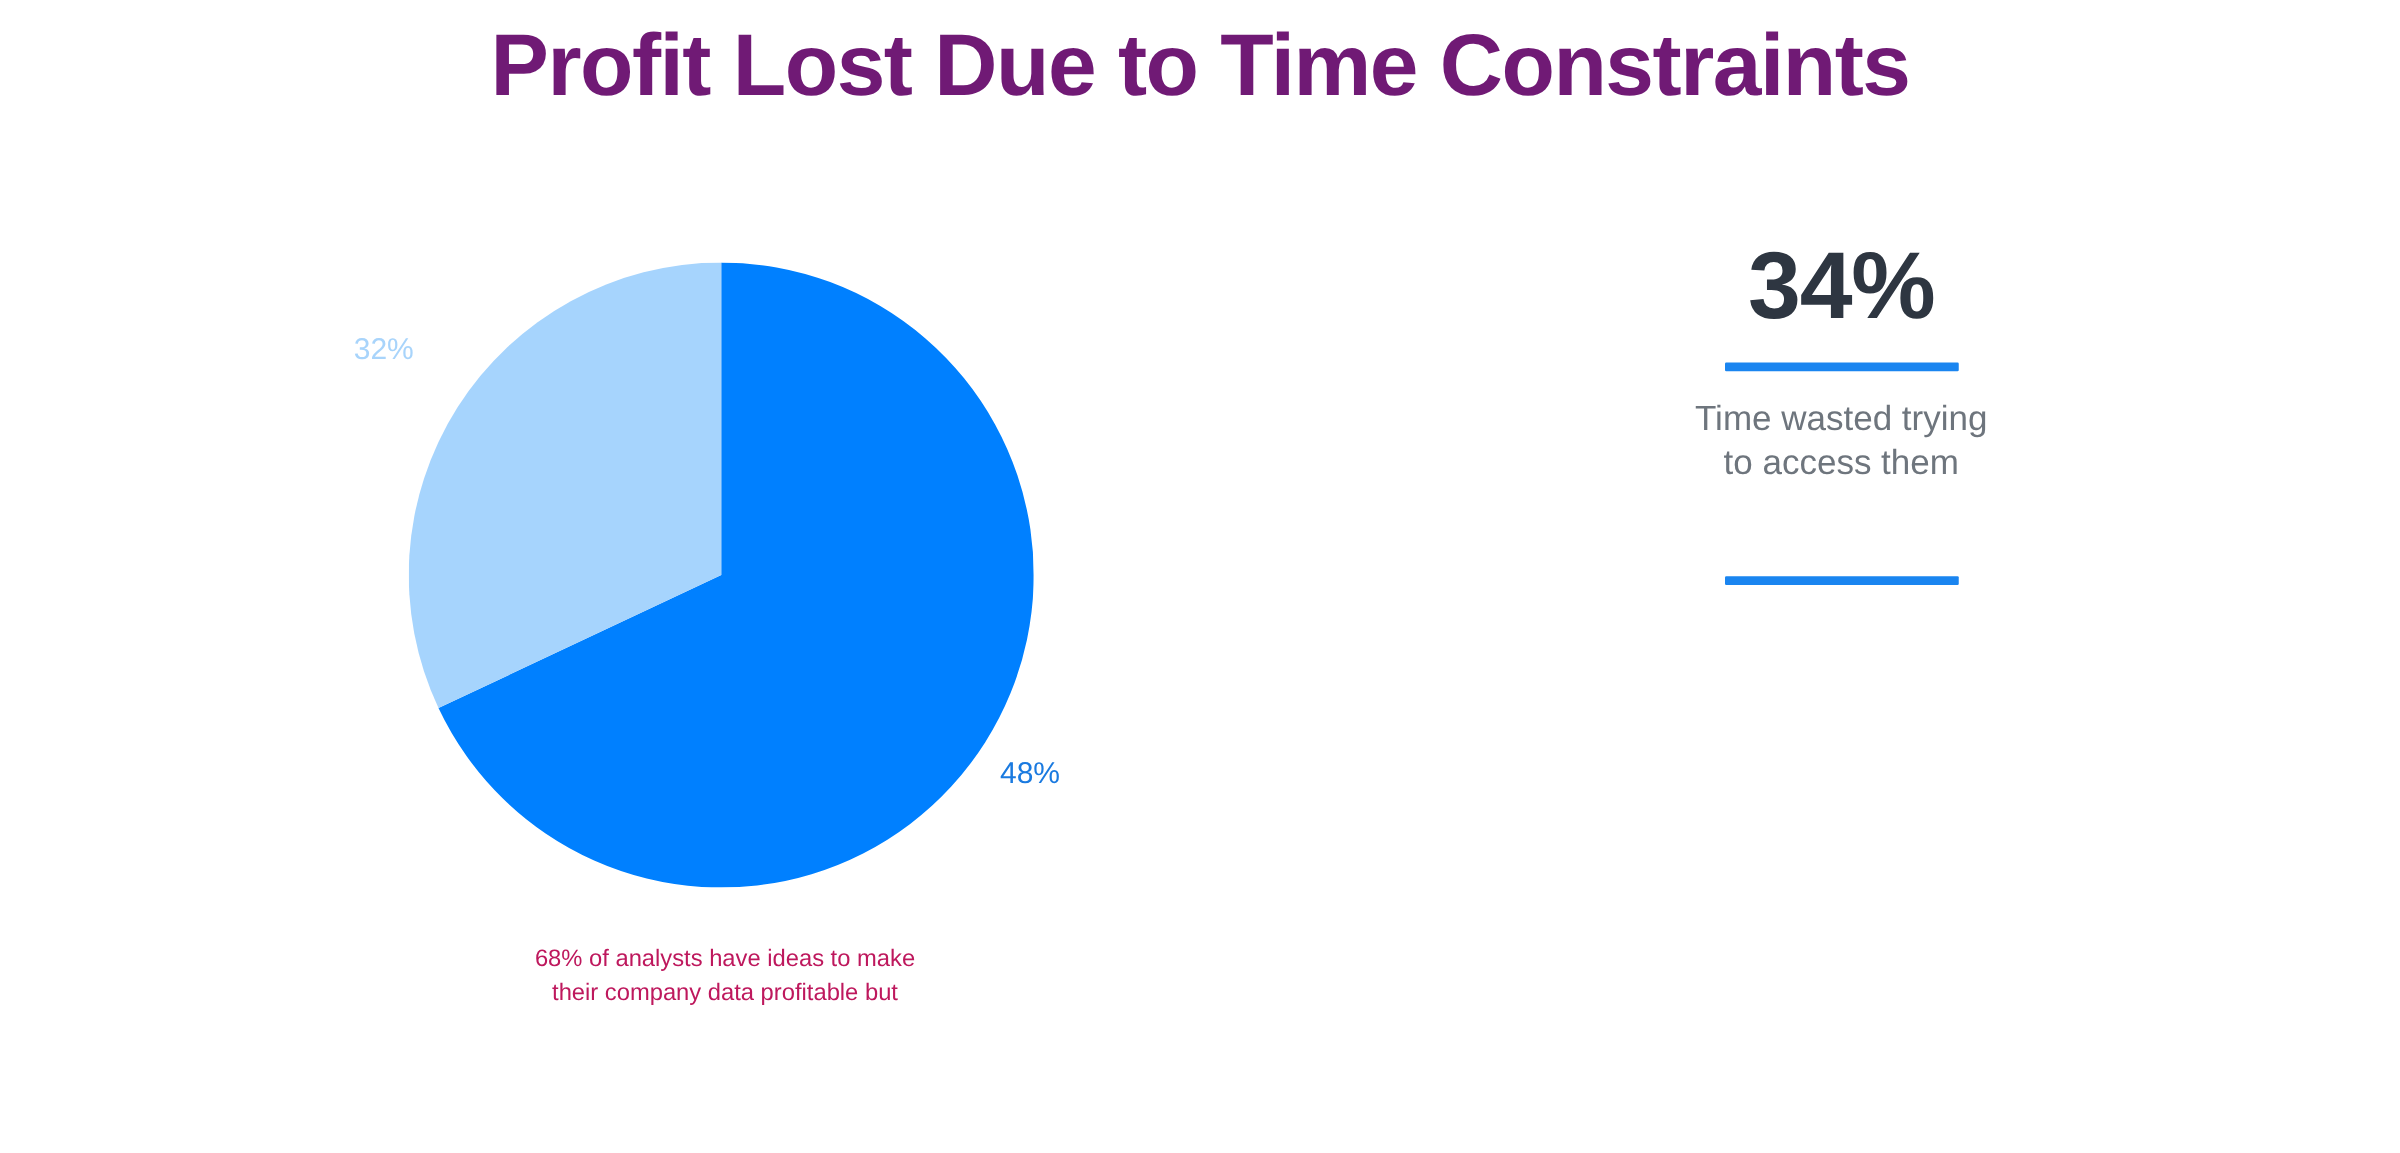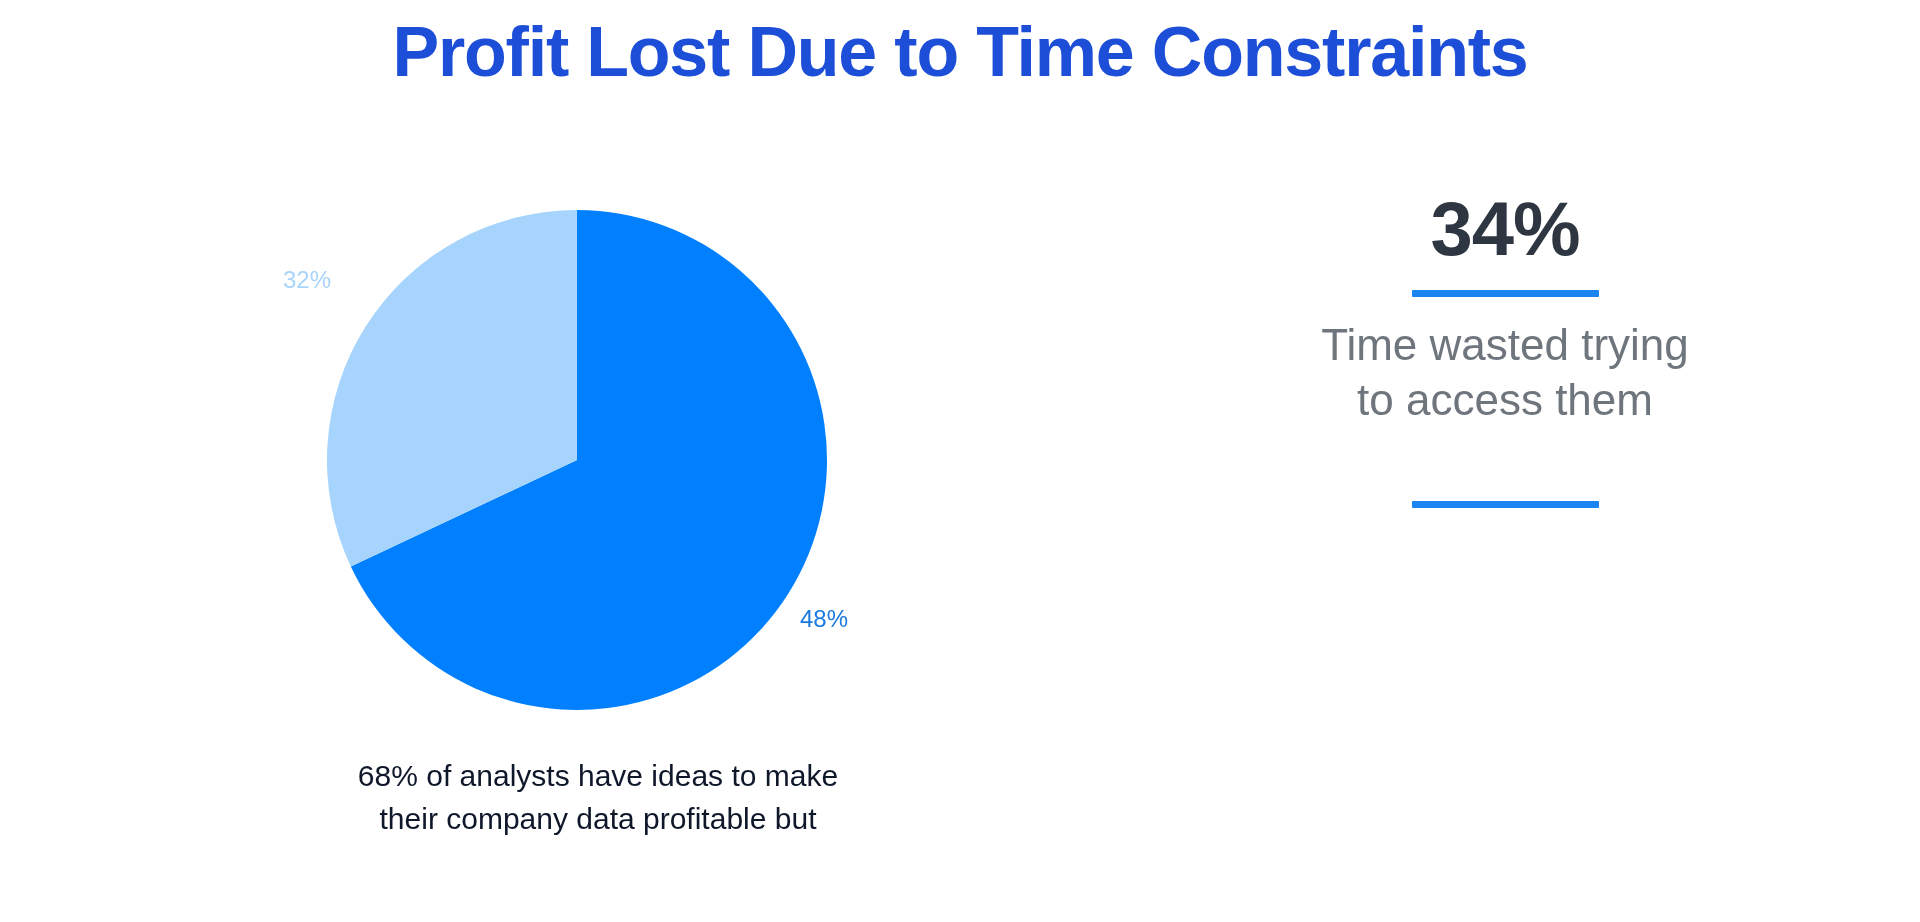--- a/index.html
+++ b/index.html
@@ -20,21 +20,21 @@
   #infographic-title {
     position: absolute;
     left: 0;
     top: 14px;
     width: 1920px;
     text-align: center;
     font-family: "Liberation Sans", sans-serif;
     font-size: 70px;
     font-weight: 700;
     letter-spacing: -1.2px;
-    color: #1d4ed8;
+    color: #701a75;
     line-height: 1.1;
     white-space: nowrap;
   }
 
   
   #pie-panel {
     position: absolute;
     left: 0;
     top: 0;
     width: 1000px;
@@ -60,36 +60,36 @@
     top: 268px;
     color: #a8d4fb;
   }
   #pie-label-68 {
     left: 800px;
     top: 607px;
     color: #1a7ae0;
   }
   #pie-caption {
     position: absolute;
-    left: 248px;
+    left: 230px;
     top: 755px;
     width: 700px;
     text-align: center;
     font-family: "Liberation Sans", sans-serif;
-    font-size: 30px;
+    font-size: 19px;
     font-weight: 400;
     line-height: 1.42;
-    color: #0f172a;
+    color: #be185d;
   }
   #pie-caption .cap-line { display: block; }
 
   
   #stats-panel {
     position: absolute;
-    left: 1252px;
+    left: 1220px;
     top: 190px;
     width: 506px;
   }
   .stat-block {
     width: 100%;
     text-align: center;
   }
   .stat-block + .stat-block { margin-top: 74px; }
   .stat-value {
     font-family: "Liberation Sans", sans-serif;
@@ -101,21 +101,21 @@
   }
   .stat-rule {
     width: 187px;
     height: 7px;
     background: #1a85f0;
     margin: 22px auto 20px auto;
     border-radius: 1px;
   }
   .stat-label {
     font-family: "Liberation Sans", sans-serif;
-    font-size: 44px;
+    font-size: 28px;
     font-weight: 400;
     color: #6e757d;
     line-height: 1.25;
   }
   .stat-label .lbl-line { display: block; }
 </style>
 </head>
 <body>
 
 <div id="infographic-title">Profit Lost Due to Time Constraints</div>

